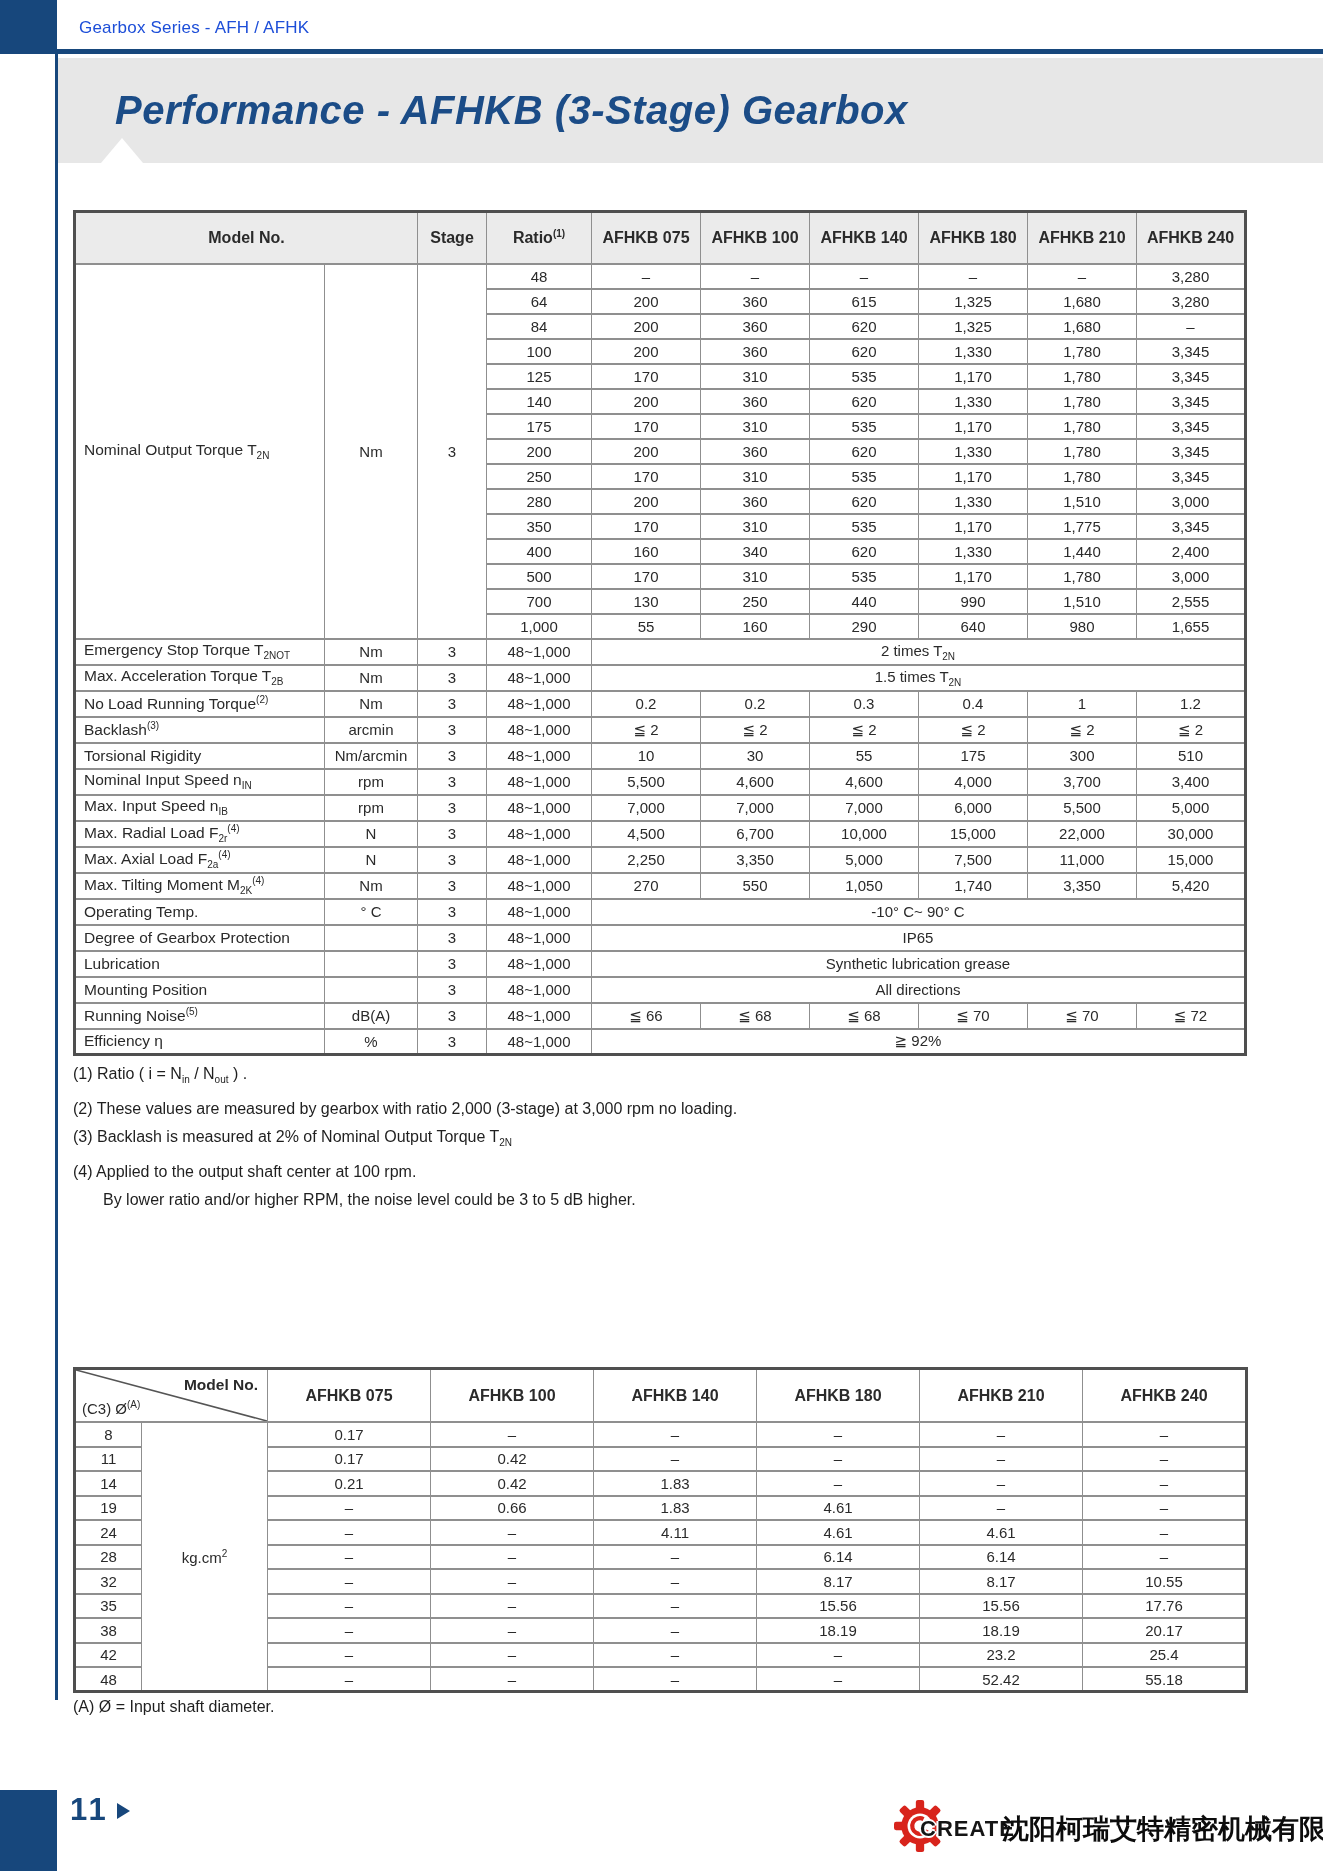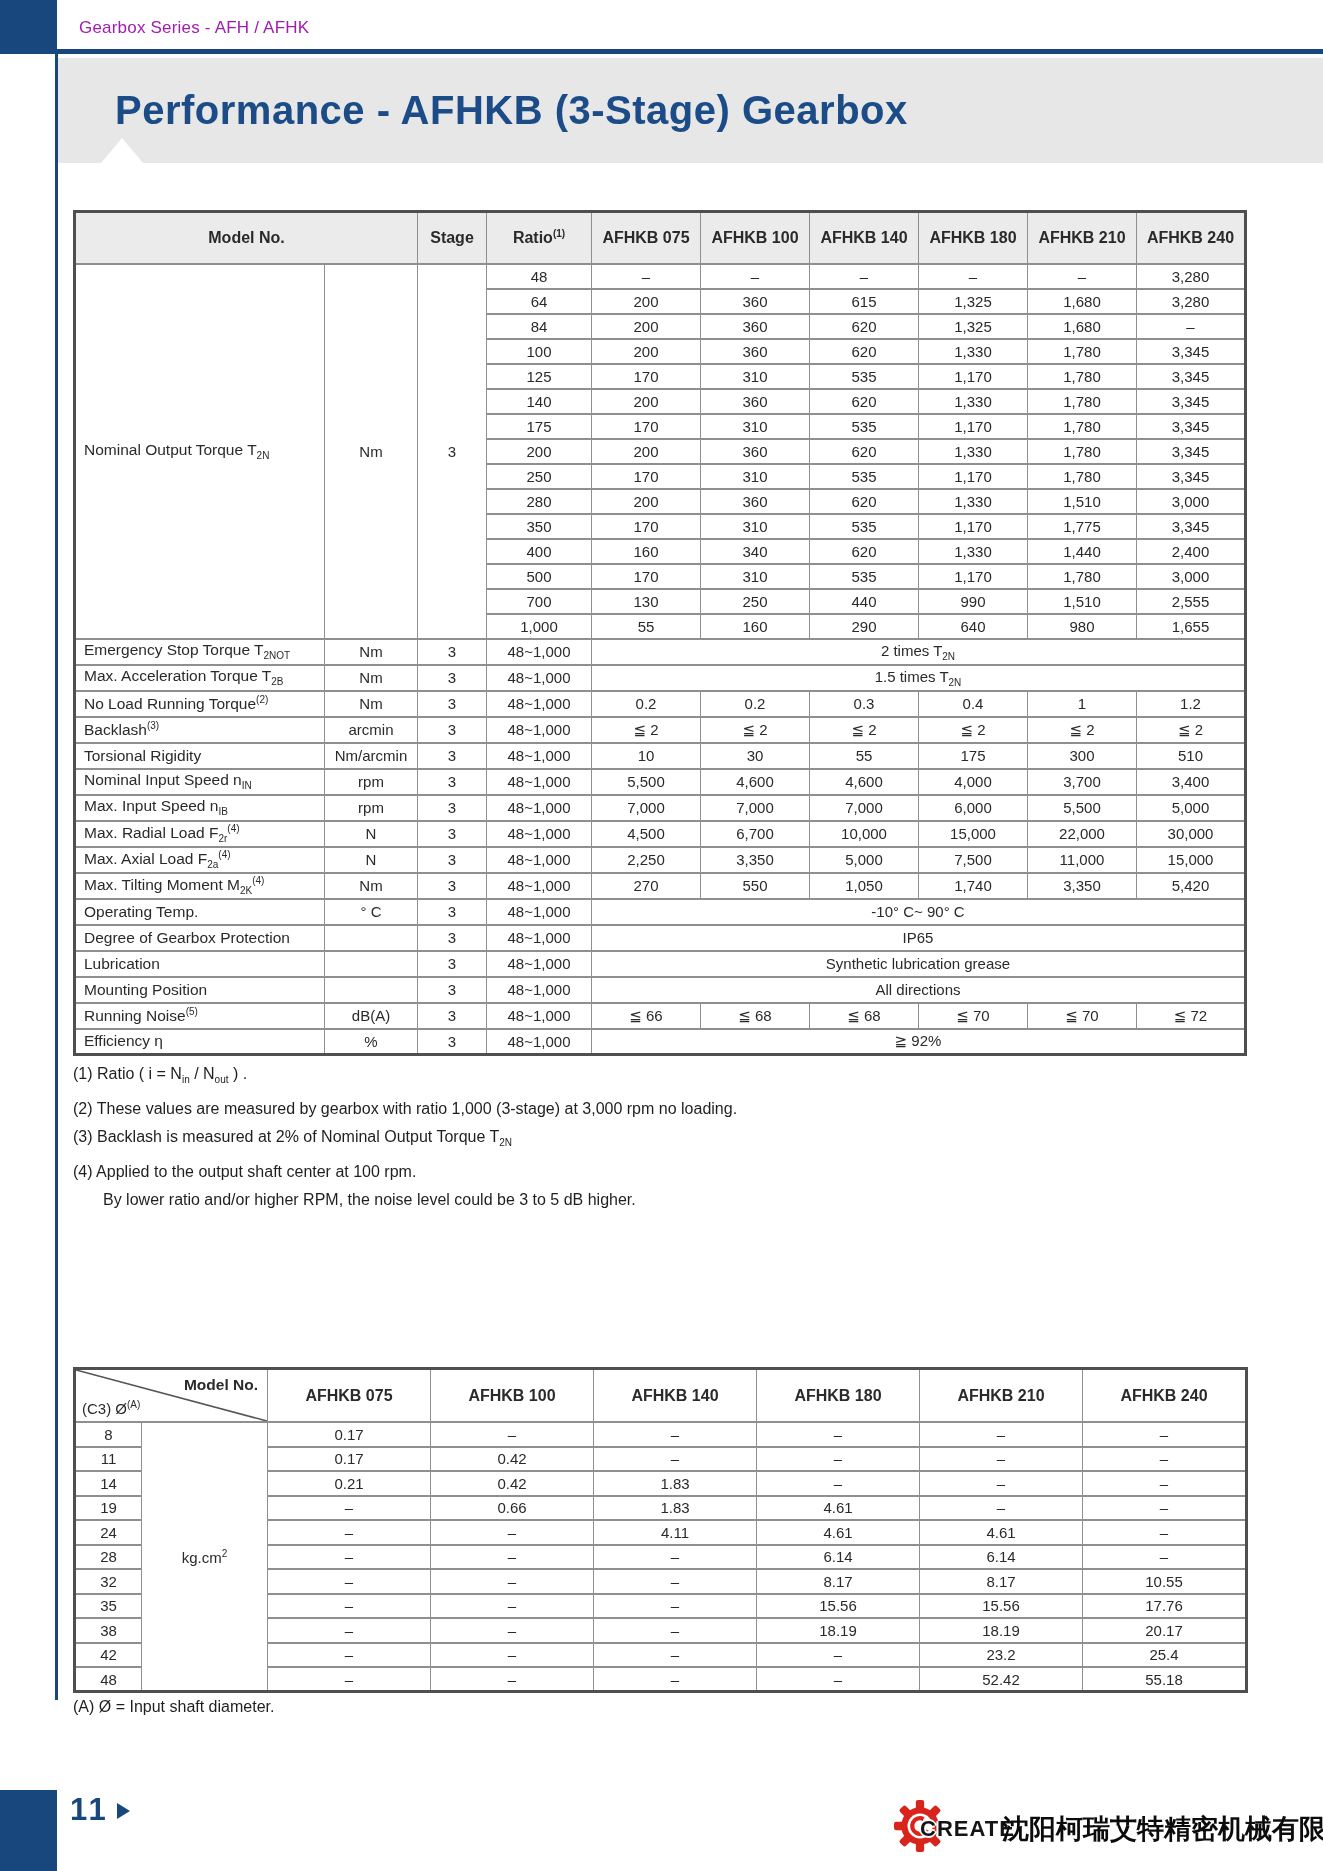--- a/index.html
+++ b/index.html
@@ -1,26 +1,26 @@
 <!DOCTYPE html>
 <html><head>
 <meta charset="utf-8">
 <style>
   html,body { margin:0; padding:0; background:#ffffff; }
   .page { position:relative; width:1323px; height:1871px; background:#ffffff;
           font-family:"Liberation Sans", sans-serif; color:#222; overflow:hidden; }
 
   
   .corner-block { position:absolute; left:0; top:0; width:57px; height:54px; background:#17477c; }
-  .doc-series  { position:absolute; left:79px; top:18px; font-size:17px; color:#a21caf; letter-spacing:.2px; }
+  .doc-series  { position:absolute; left:79px; top:18px; font-size:17px; color:#1d4ed8; letter-spacing:.2px; }
   .top-bar     { position:absolute; left:0; top:49px; width:1323px; height:5px; background:#17477c; }
   .left-rule   { position:absolute; left:55px; top:54px; width:3px; height:1646px; background:#17477c; z-index:6; }
 
   
-  .band { position:absolute; left:57px; width:1266px; background:#e7e7e7; display:flex; align-items:center; }
+  .band { position:absolute; left:57px; width:1266px; background:#e7e7e7; display:flex; align-items:center;font-style:italic; }
   .band-perf { top:58px; height:105px; }
   .band-inertia { top:1273px; height:75px; }
   .band h1 { margin:0 0 0 58px; font-size:40px; font-weight:bold; color:#1b4c87; letter-spacing:.5px; white-space:nowrap; }
   .band-inertia h1 { font-size:38px; }
   .notch { position:absolute; left:44px; bottom:0; width:0; height:0;
            border-left:21px solid transparent; border-right:21px solid transparent; border-bottom:25px solid #ffffff; }
 
   
   table.data-table { position:absolute; border-collapse:collapse; table-layout:fixed; background:#fff;
                      border:3px solid #4f4f4f; }
@@ -399,21 +399,21 @@
           <td>%</td>
           <td>3</td>
           <td>48~1,000</td>
           <td colspan="6">≧ 92%</td>
         </tr>
       </tbody>
   </table>
 
   <div class="footnotes" id="perf-footnotes">
       <div class="fline">(1) Ratio ( i = N<sub>in</sub> / N<sub>out</sub> ) .</div>
-      <div class="fline">(2) These values are measured by gearbox with ratio 1,000 (3-stage) at 3,000 rpm no loading.</div>
+      <div class="fline">(2) These values are measured by gearbox with ratio 2,000 (3-stage) at 3,000 rpm no loading.</div>
       <div class="fline">(3) Backlash is measured at 2% of Nominal Output Torque T<sub>2N</sub></div>
       <div class="fline">(4) Applied to the output shaft center at 100 rpm.</div>
       <div class="fline indent">By lower ratio and/or higher RPM, the noise level could be 3 to 5 dB higher.</div>
     </div>
 
 
   <table class="data-table inertia-t">
     <colgroup>
       <col style="width:67px">
         <col style="width:126px">

